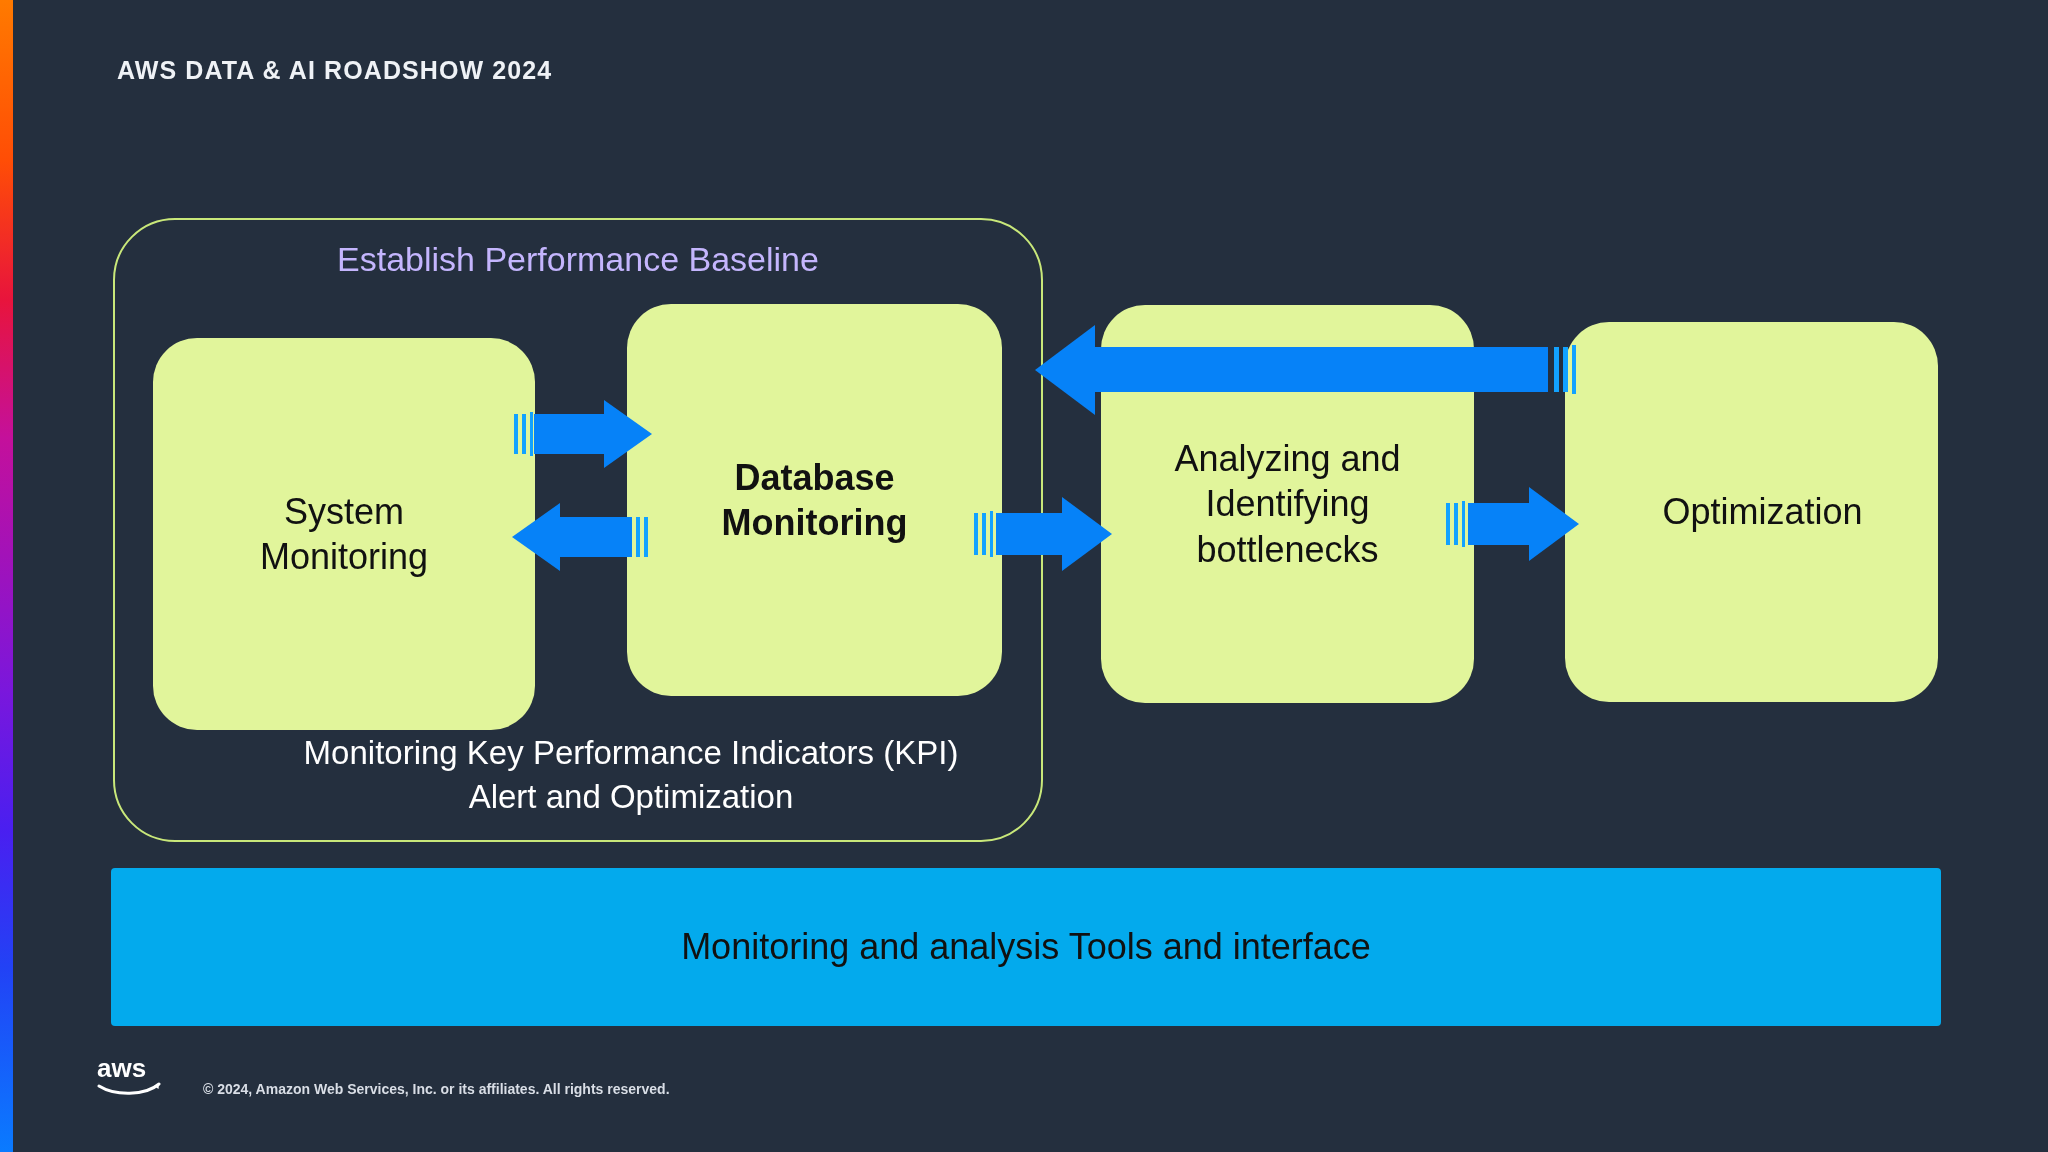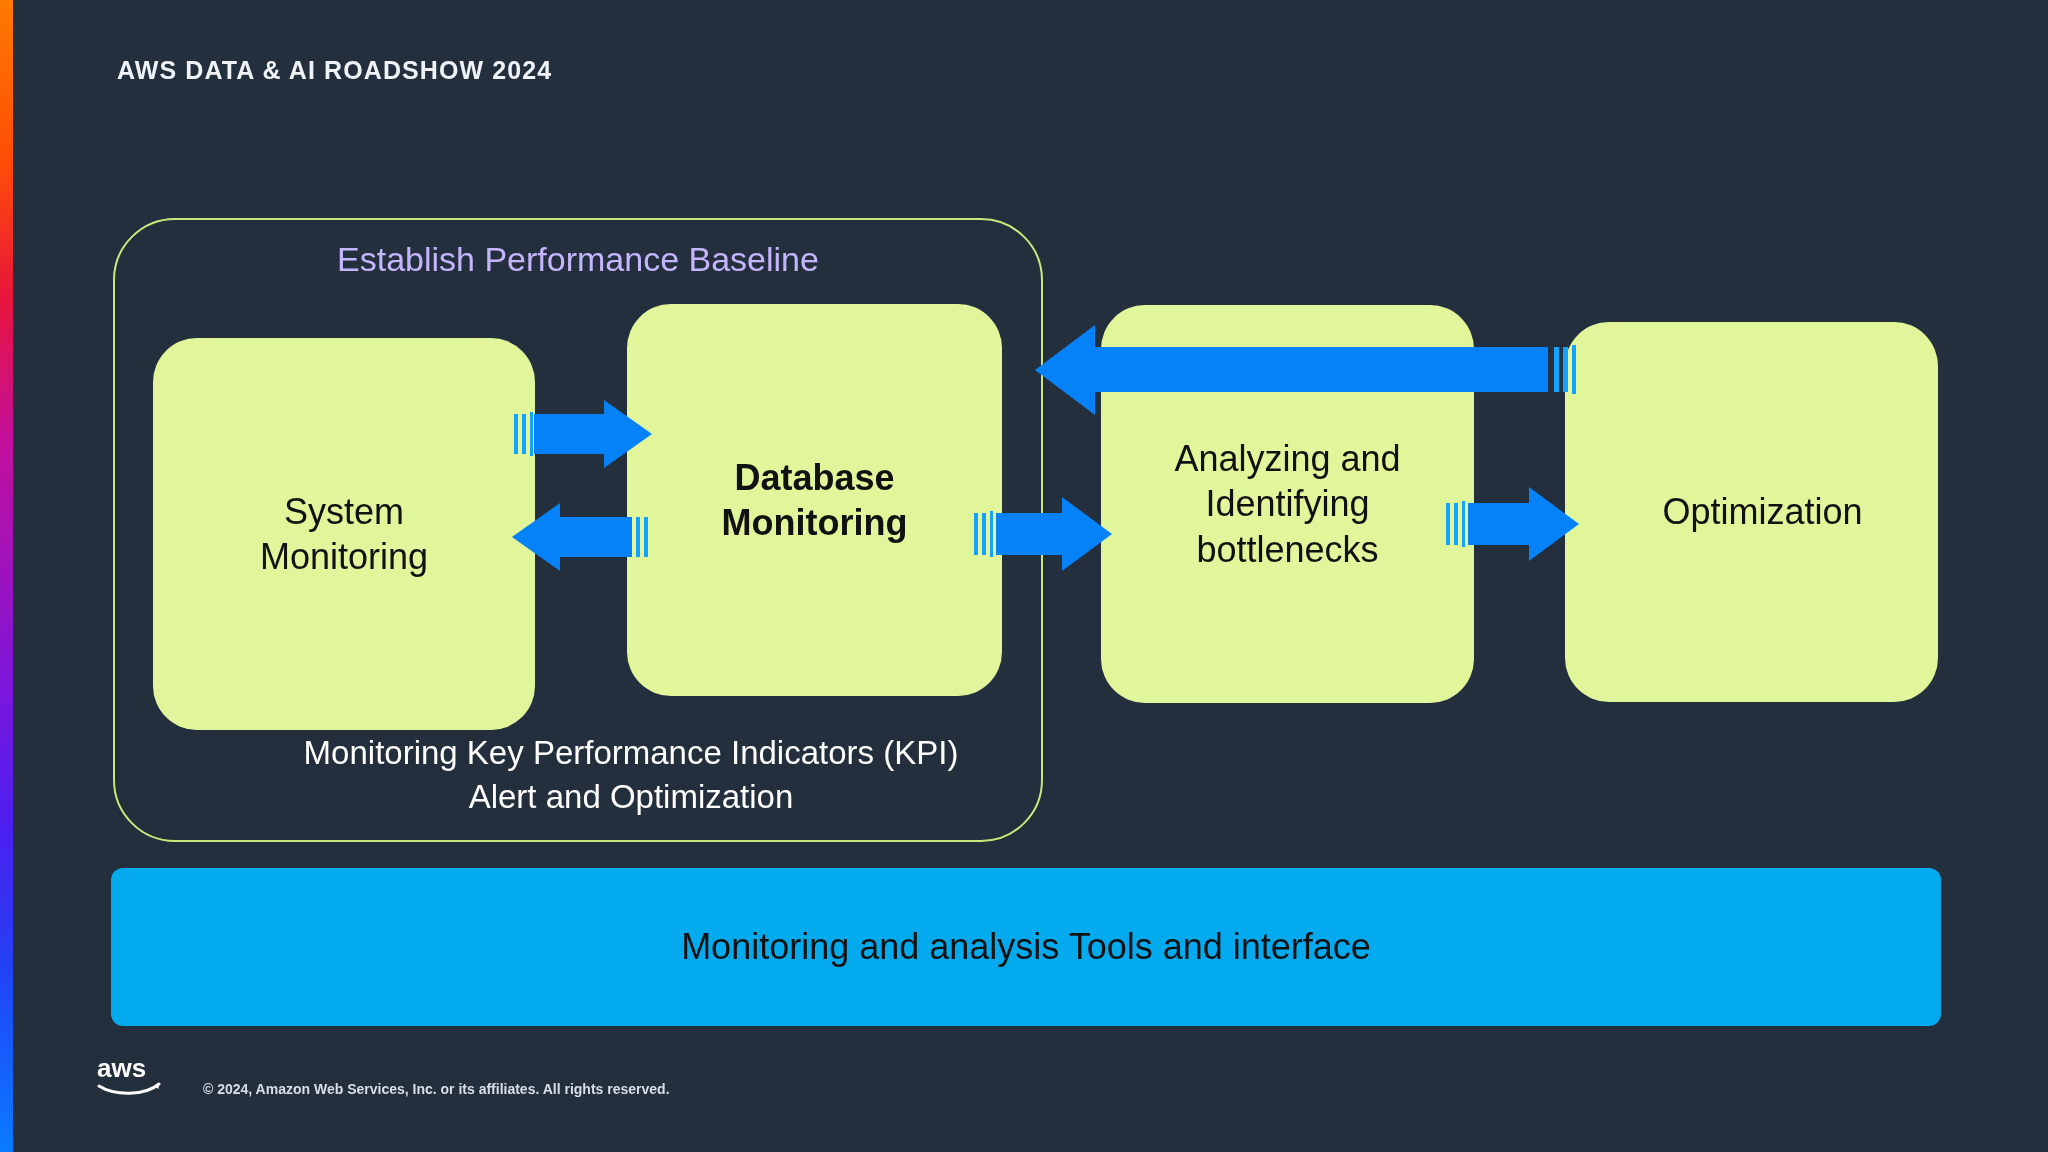--- a/index.html
+++ b/index.html
@@ -138,21 +138,21 @@
     border-top:45px solid transparent;border-bottom:45px solid transparent;
     border-right:60px solid #0682F8;
   }
   .arr-fb .t1{left:519px;top:22px;width:5px;height:45px;}
   .arr-fb .t2{left:528px;top:22px;width:5px;height:45px;}
   .arr-fb .t3{left:537px;top:20px;width:4px;height:49px;}
 
   
   .tools-bar{
     position:absolute;left:111px;top:868px;width:1830px;height:158px;
-    background:#03AAED;border-radius:12px;
+    background:#03AAED;border-radius:4px;
     display:flex;align-items:center;justify-content:center;
     color:#111111;font-size:36px;
   }
 
   
   .aws-logo{position:absolute;left:97px;top:1055px;width:70px;height:42px;}
   .copyright{
     position:absolute;left:203px;top:1081px;
     font-size:14px;color:#D9DEE6;font-weight:600;
   }

